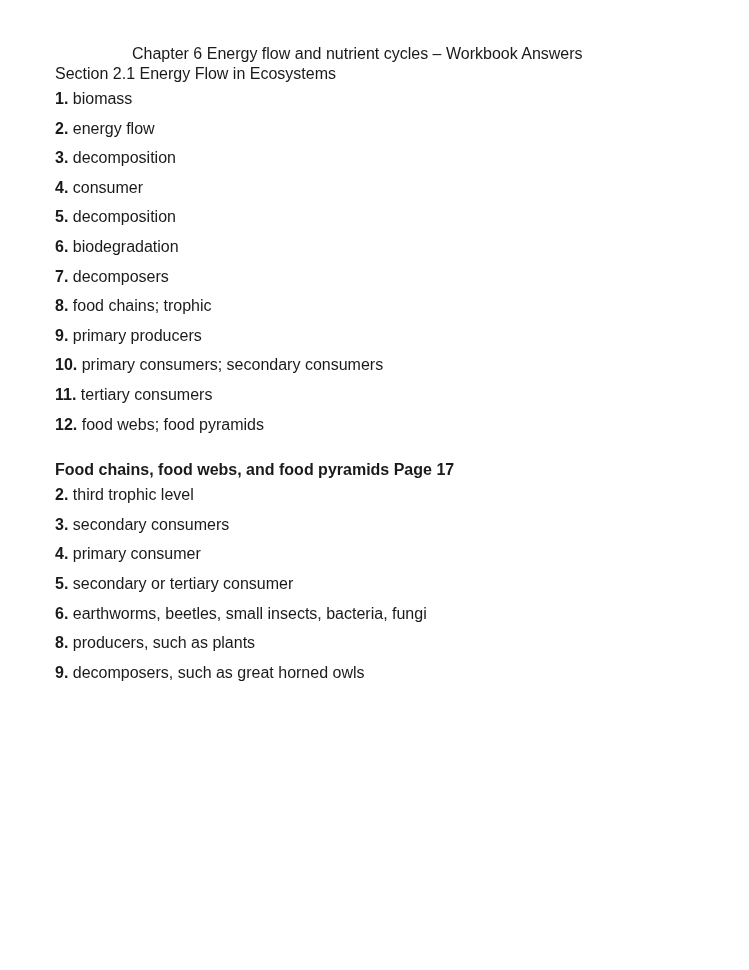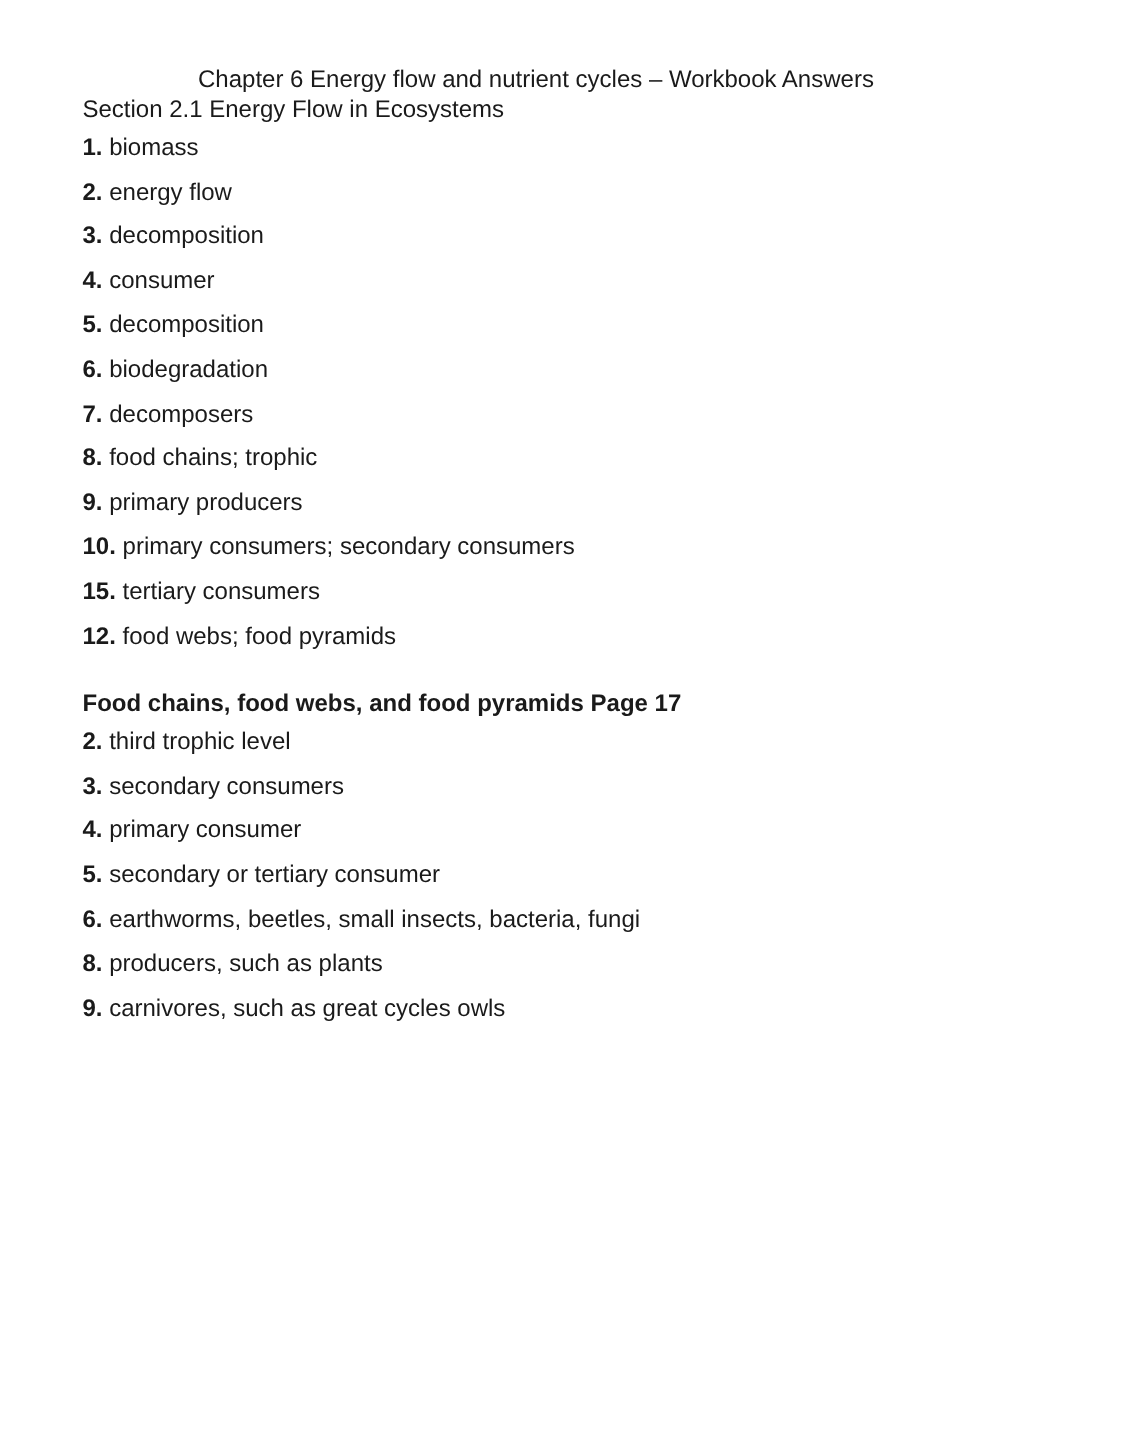--- a/index.html
+++ b/index.html
@@ -29,27 +29,27 @@
     <li><span class="num">1.</span><span> biomass</span></li>
     <li><span class="num">2.</span><span> energy flow</span></li>
     <li><span class="num">3.</span><span> decomposition</span></li>
     <li><span class="num">4.</span><span> consumer</span></li>
     <li><span class="num">5.</span><span> decomposition</span></li>
     <li><span class="num">6.</span><span> biodegradation</span></li>
     <li><span class="num">7.</span><span> decomposers</span></li>
     <li><span class="num">8.</span><span> food chains; trophic</span></li>
     <li><span class="num">9.</span><span> primary producers</span></li>
     <li><span class="num">10.</span><span> primary consumers; secondary consumers</span></li>
-    <li><span class="num">15.</span><span> tertiary consumers</span></li>
+    <li><span class="num">11.</span><span> tertiary consumers</span></li>
     <li><span class="num">12.</span><span> food webs; food pyramids</span></li>
   </ol>
 
   <h2 class="heading heading2">Food chains, food webs, and food pyramids Page 17</h2>
   <ol class="answers list2">
     <li><span class="num">2.</span><span> third trophic level</span></li>
     <li><span class="num">3.</span><span> secondary consumers</span></li>
     <li><span class="num">4.</span><span> primary consumer</span></li>
     <li><span class="num">5.</span><span> secondary or tertiary consumer</span></li>
     <li><span class="num">6.</span><span> earthworms, beetles, small insects, bacteria, fungi</span></li>
     <li><span class="num">8.</span><span> producers, such as plants</span></li>
-    <li><span class="num">9.</span><span> carnivores, such as great cycles owls</span></li>
+    <li><span class="num">9.</span><span> decomposers, such as great horned owls</span></li>
   </ol>
 </div>
 
 </body></html>

